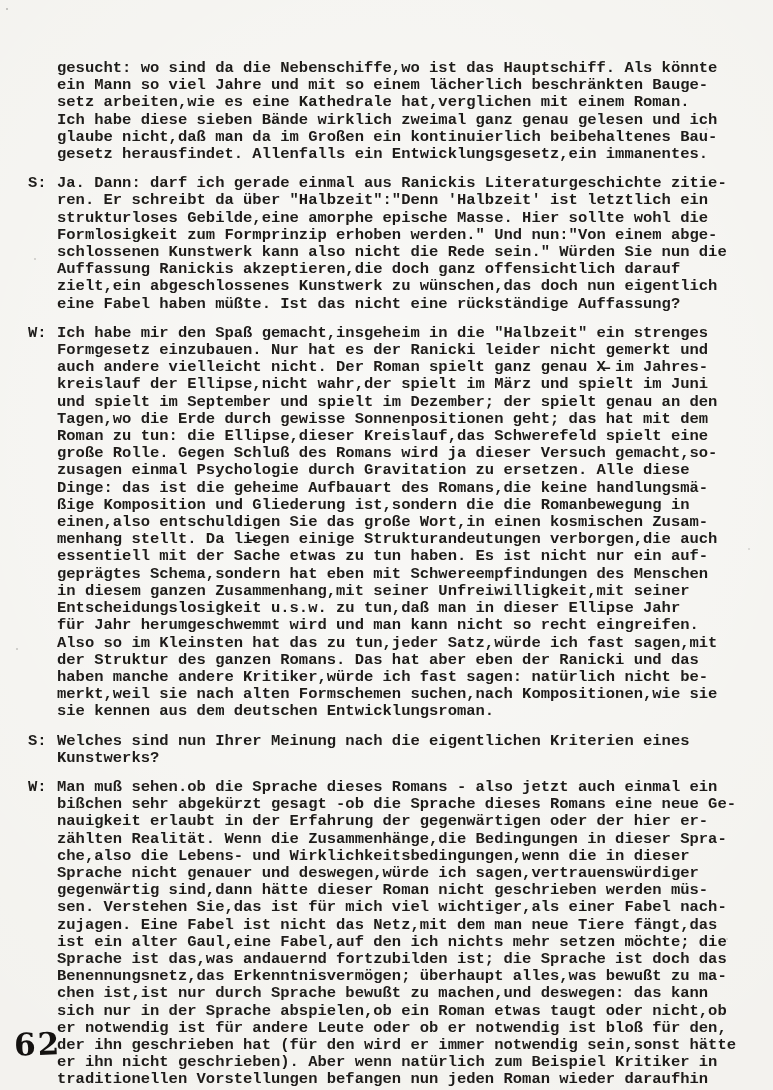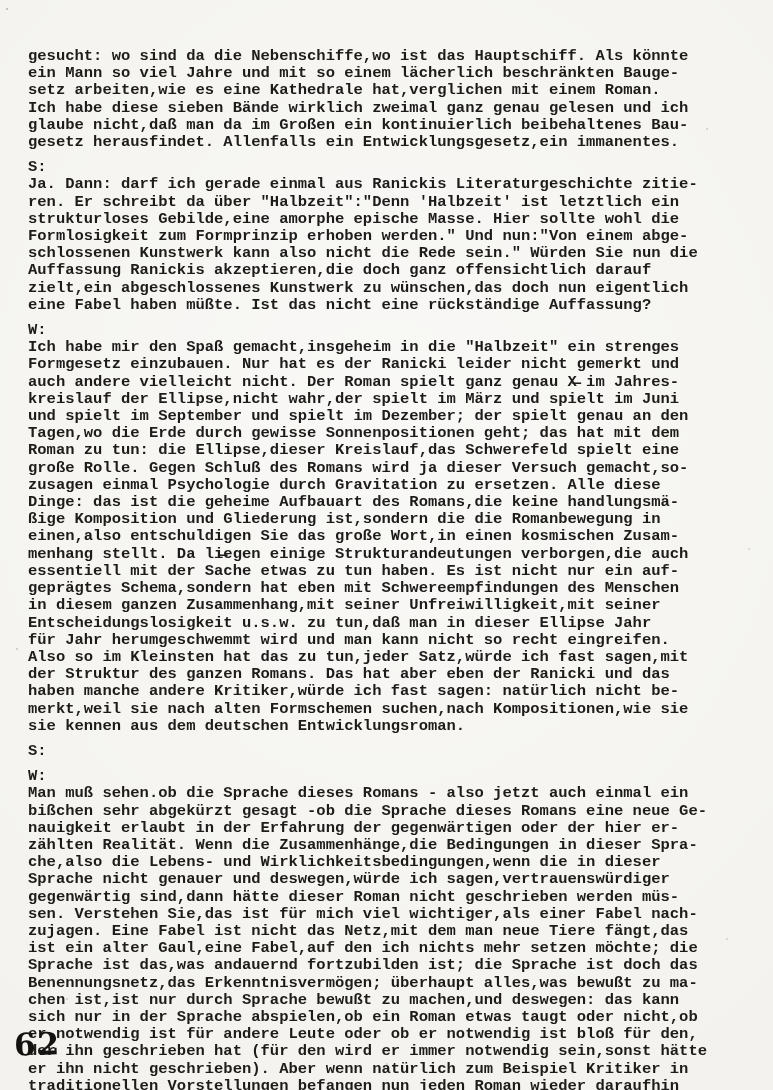--- a/index.html
+++ b/index.html
@@ -42,22 +42,21 @@
     top: 48px;
     width: 720px;
     font-family: "Liberation Mono", "DejaVu Sans Mono", monospace;
     font-weight: bold;
     font-size: 15.5px;
     line-height: 17.2px;
     letter-spacing: 0px;
   }
   .para {
     display: flex;
-    margin: 0 0 8px 0;
-    flex-direction: column;
+    margin: 12px 0 8px 0;
   }
   .speaker {
     flex: none;
     width: 29px;
     white-space: pre;
   }
   .para-text {
     flex: none;
     white-space: pre;
   }
@@ -120,20 +119,22 @@
 Entscheidungslosigkeit u.s.w. zu tun,daß man in dieser Ellipse Jahr
 für Jahr herumgeschwemmt wird und man kann nicht so recht eingreifen.
 Also so im Kleinsten hat das zu tun,jeder Satz,würde ich fast sagen,mit
 der Struktur des ganzen Romans. Das hat aber eben der Ranicki und das
 haben manche andere Kritiker,würde ich fast sagen: natürlich nicht be-
 merkt,weil sie nach alten Formschemen suchen,nach Kompositionen,wie sie
 sie kennen aus dem deutschen Entwicklungsroman.</span>
   </div>
       <div class="para">
     <span class="speaker">S:</span>
+    <span class="para-text">Welches sind nun Ihrer Meinung nach die eigentlichen Kriterien eines
+Kunstwerks?</span>
   </div>
       <div class="para">
     <span class="speaker">W:</span>
     <span class="para-text">Man muß sehen.ob die Sprache dieses Romans - also jetzt auch einmal ein
 bißchen sehr abgekürzt gesagt -ob die Sprache dieses Romans eine neue Ge-
 nauigkeit erlaubt in der Erfahrung der gegenwärtigen oder der hier er-
 zählten Realität. Wenn die Zusammenhänge,die Bedingungen in dieser Spra-
 che,also die Lebens- und Wirklichkeitsbedingungen,wenn die in dieser
 Sprache nicht genauer und deswegen,würde ich sagen,vertrauenswürdiger
 gegenwärtig sind,dann hätte dieser Roman nicht geschrieben werden müs-

